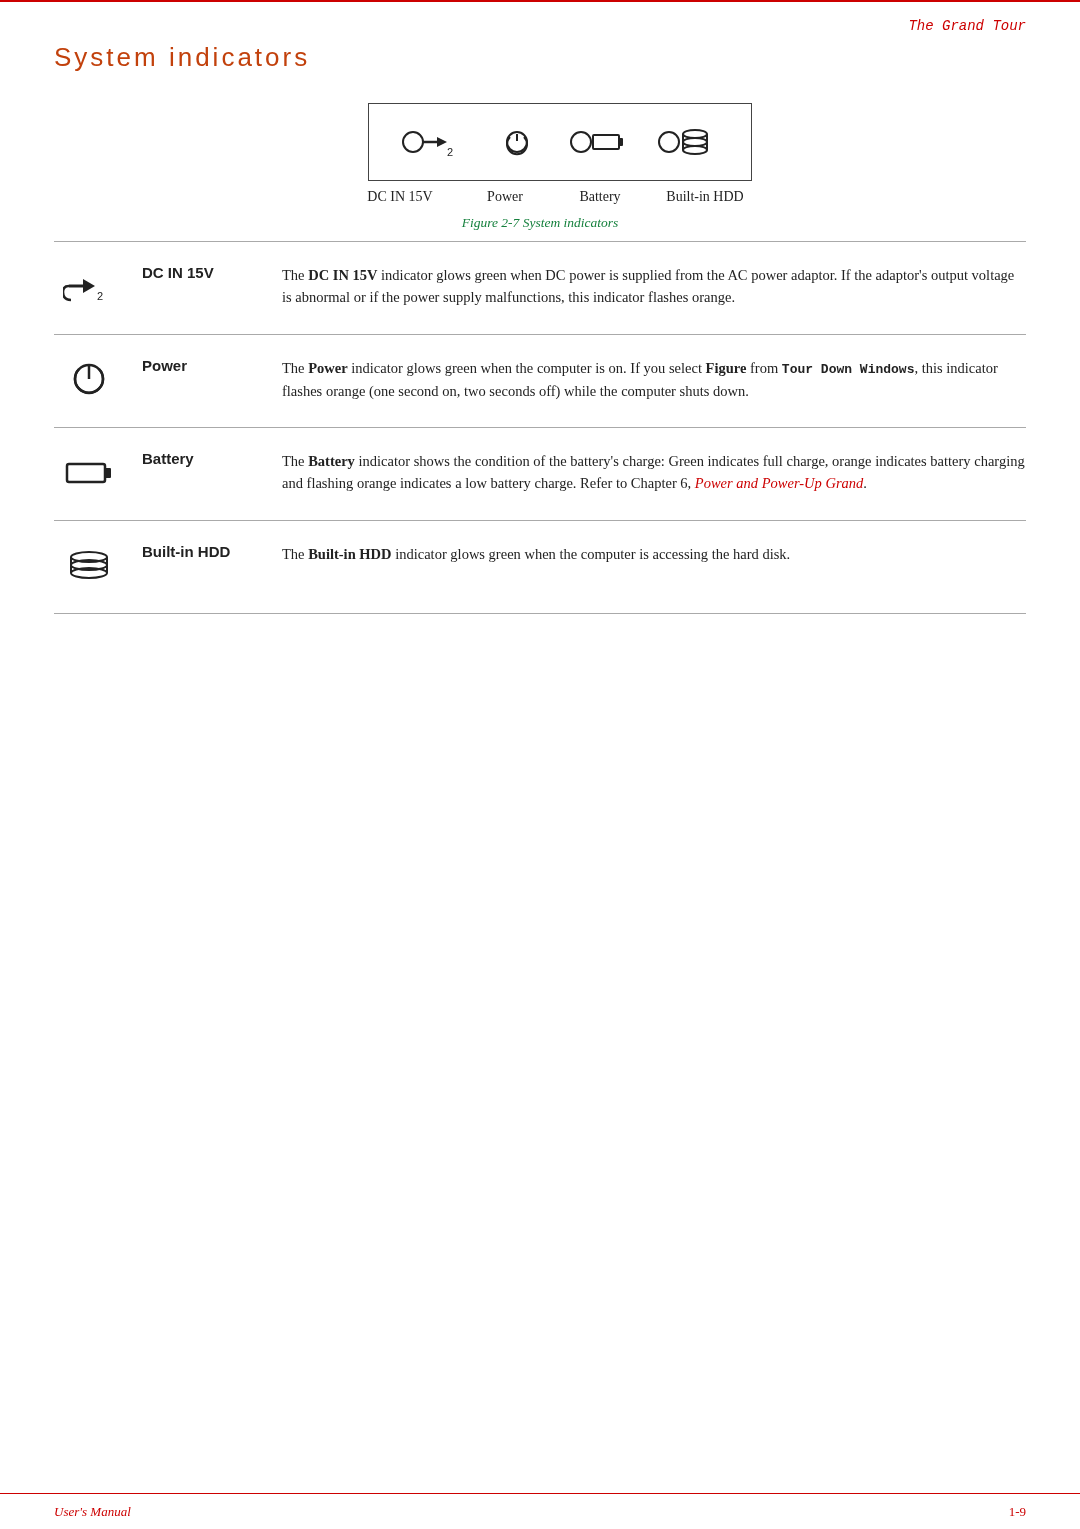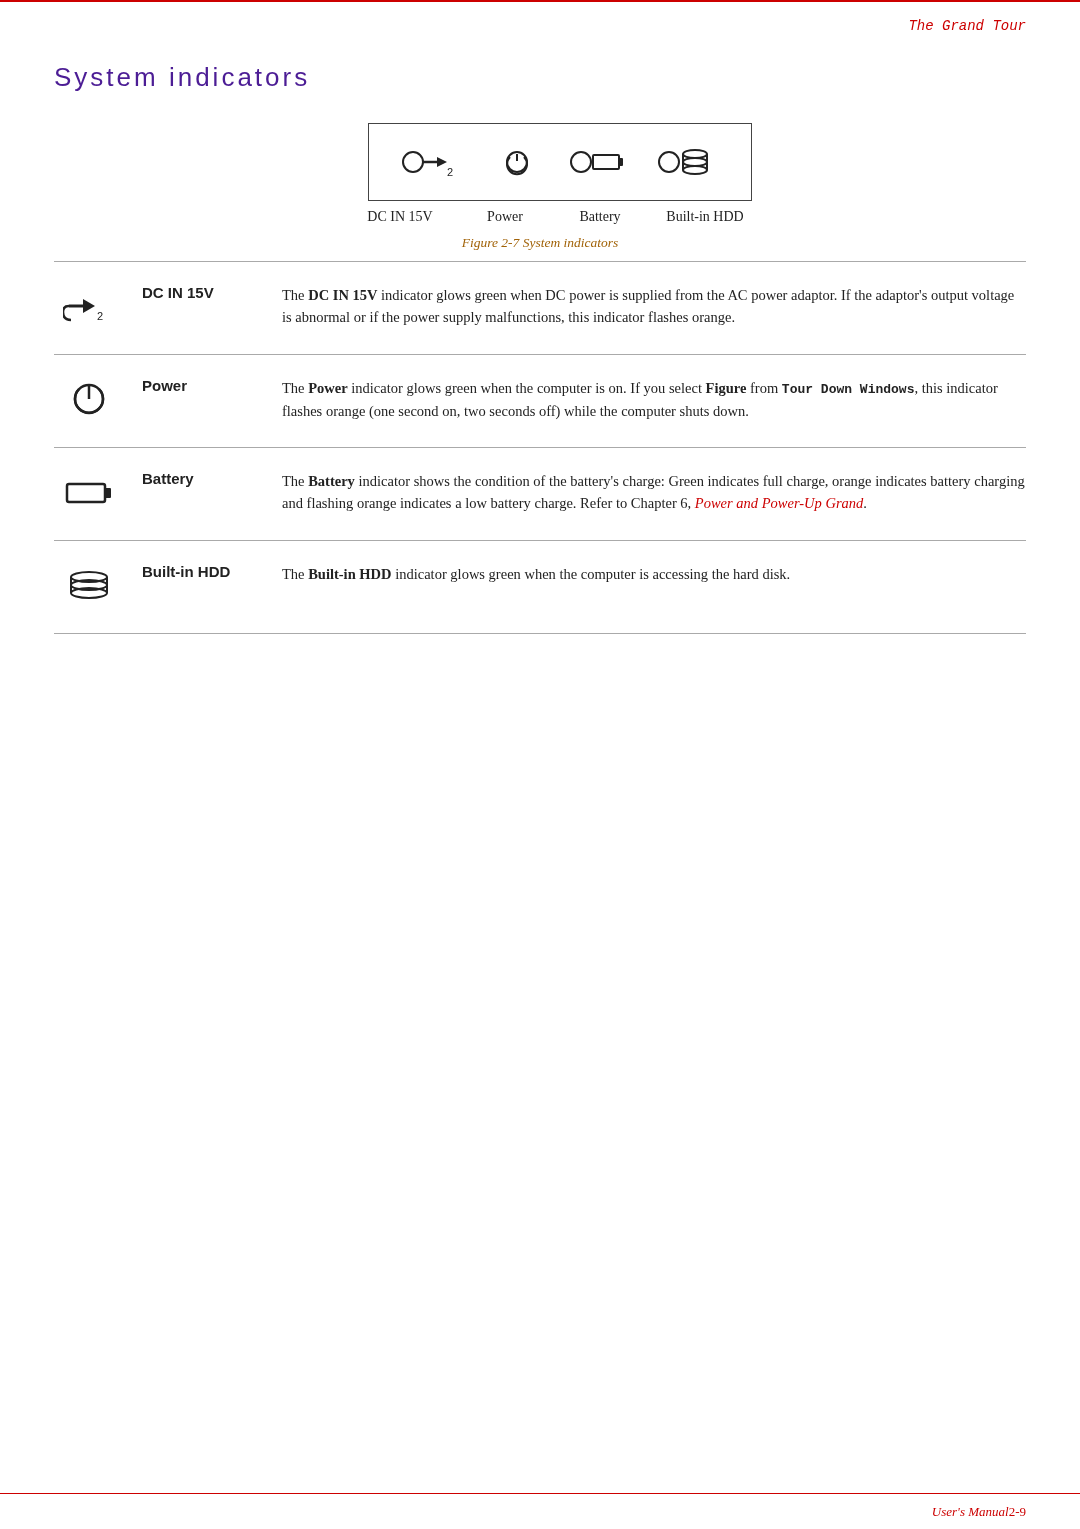--- a/index.html
+++ b/index.html
@@ -37,21 +37,21 @@
     
     .footer {
       position: absolute;
       bottom: 0;
       left: 0;
       right: 0;
       height: 36px;
       border-top: 1.5px solid #c00;
       display: flex;
       align-items: center;
-      justify-content: flex-end;
+      justify-content: space-between;
       padding: 4px 54px;
     }
     .footer-left {
       font-size: 13px;
       color: #c00;
       font-style: italic;
     }
     .footer-right {
       font-size: 13px;
       color: #c00;
@@ -61,24 +61,24 @@
     .content {
       position: absolute;
       top: 14px;
       left: 54px;
       right: 54px;
       bottom: 36px;
     }
 
     
     .page-title {
-      margin-top: 48px;
+      margin-top: 28px;
       font-size: 26px;
       font-weight: normal;
-      color: #4c1d95;
+      color: #c2410c;
       letter-spacing: 3px;
       font-family: Arial, Helvetica, sans-serif;
     }
 
     
     .diagram-area {
       margin-top: 30px;
       display: flex;
       flex-direction: column;
       align-items: center;
@@ -117,21 +117,21 @@
     }
 
     .diag-label-dc { width: 120px; text-align: center; }
     .diag-label-power { width: 90px; text-align: center; }
     .diag-label-battery { width: 100px; text-align: center; }
     .diag-label-hdd { width: 110px; text-align: center; }
 
     .figure-caption {
       margin-top: 10px;
       font-size: 13.5px;
-      color: #a16207;
+      color: #15803d;
       font-style: italic;
       text-align: center;
     }
 
     
     .main-table {
       margin-top: 10px;
       width: 100%;
       border-collapse: collapse;
     }
@@ -185,21 +185,21 @@
     }
   </style>
 </head>
 <body>
 
 <div class="header-line"></div>
 <div class="header-right">The Grand Tour</div>
 
 <div class="footer">
   <span class="footer-left">User's Manual</span>
-  <span class="footer-right">2-9</span>
+  <span class="footer-right">1-9</span>
 </div>
 
 <div class="content">
 
   <h1 class="page-title">System indicators</h1>
 
   <div class="diagram-area">
     <div class="diagram-box">
 
       <div class="diag-icon">

